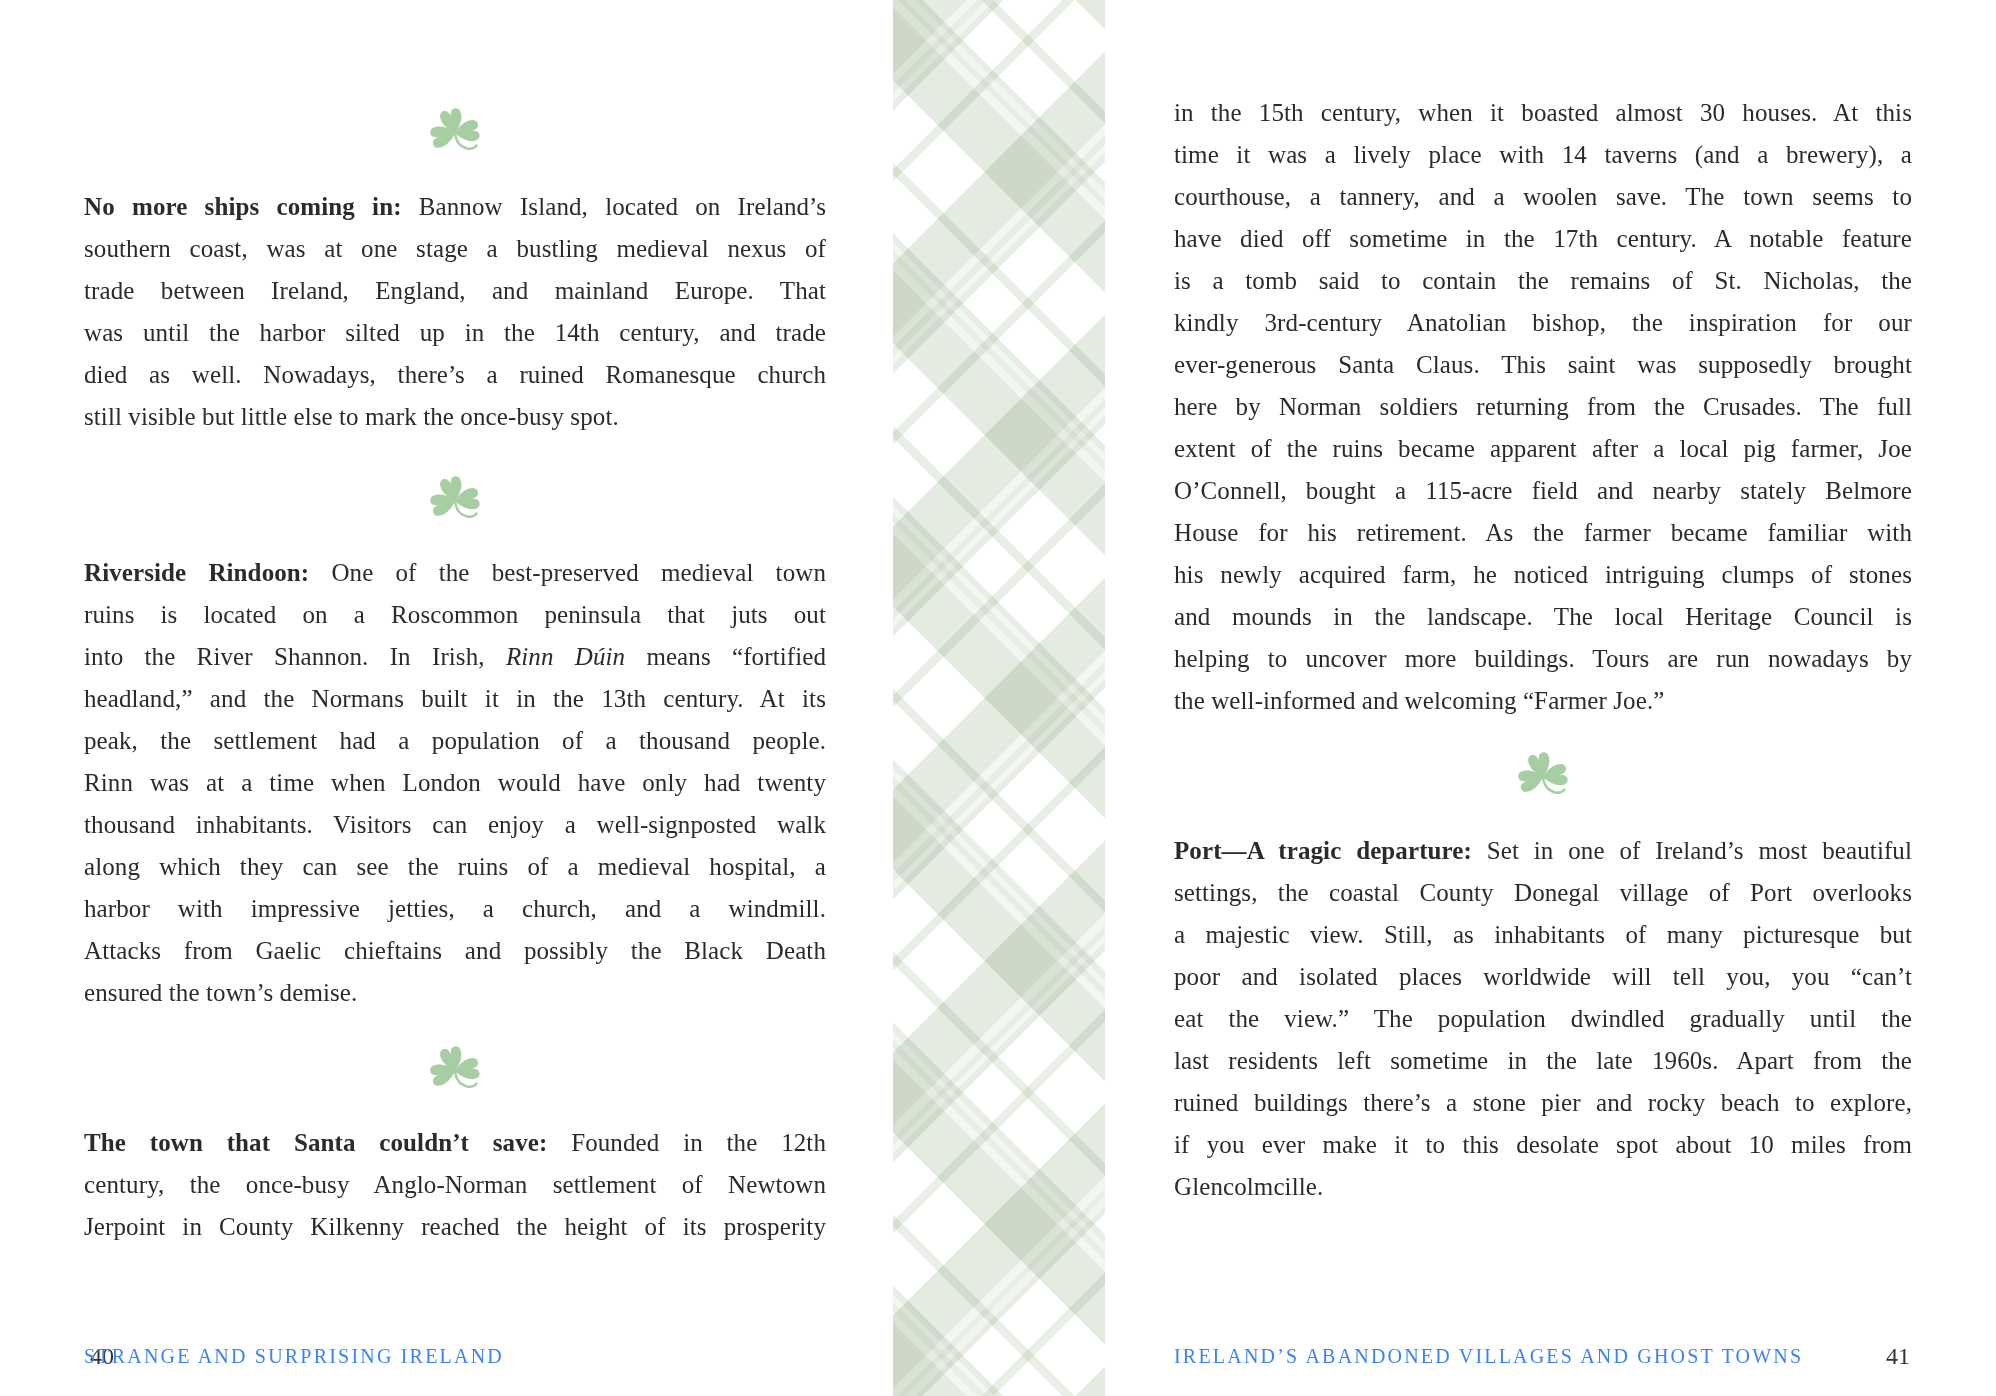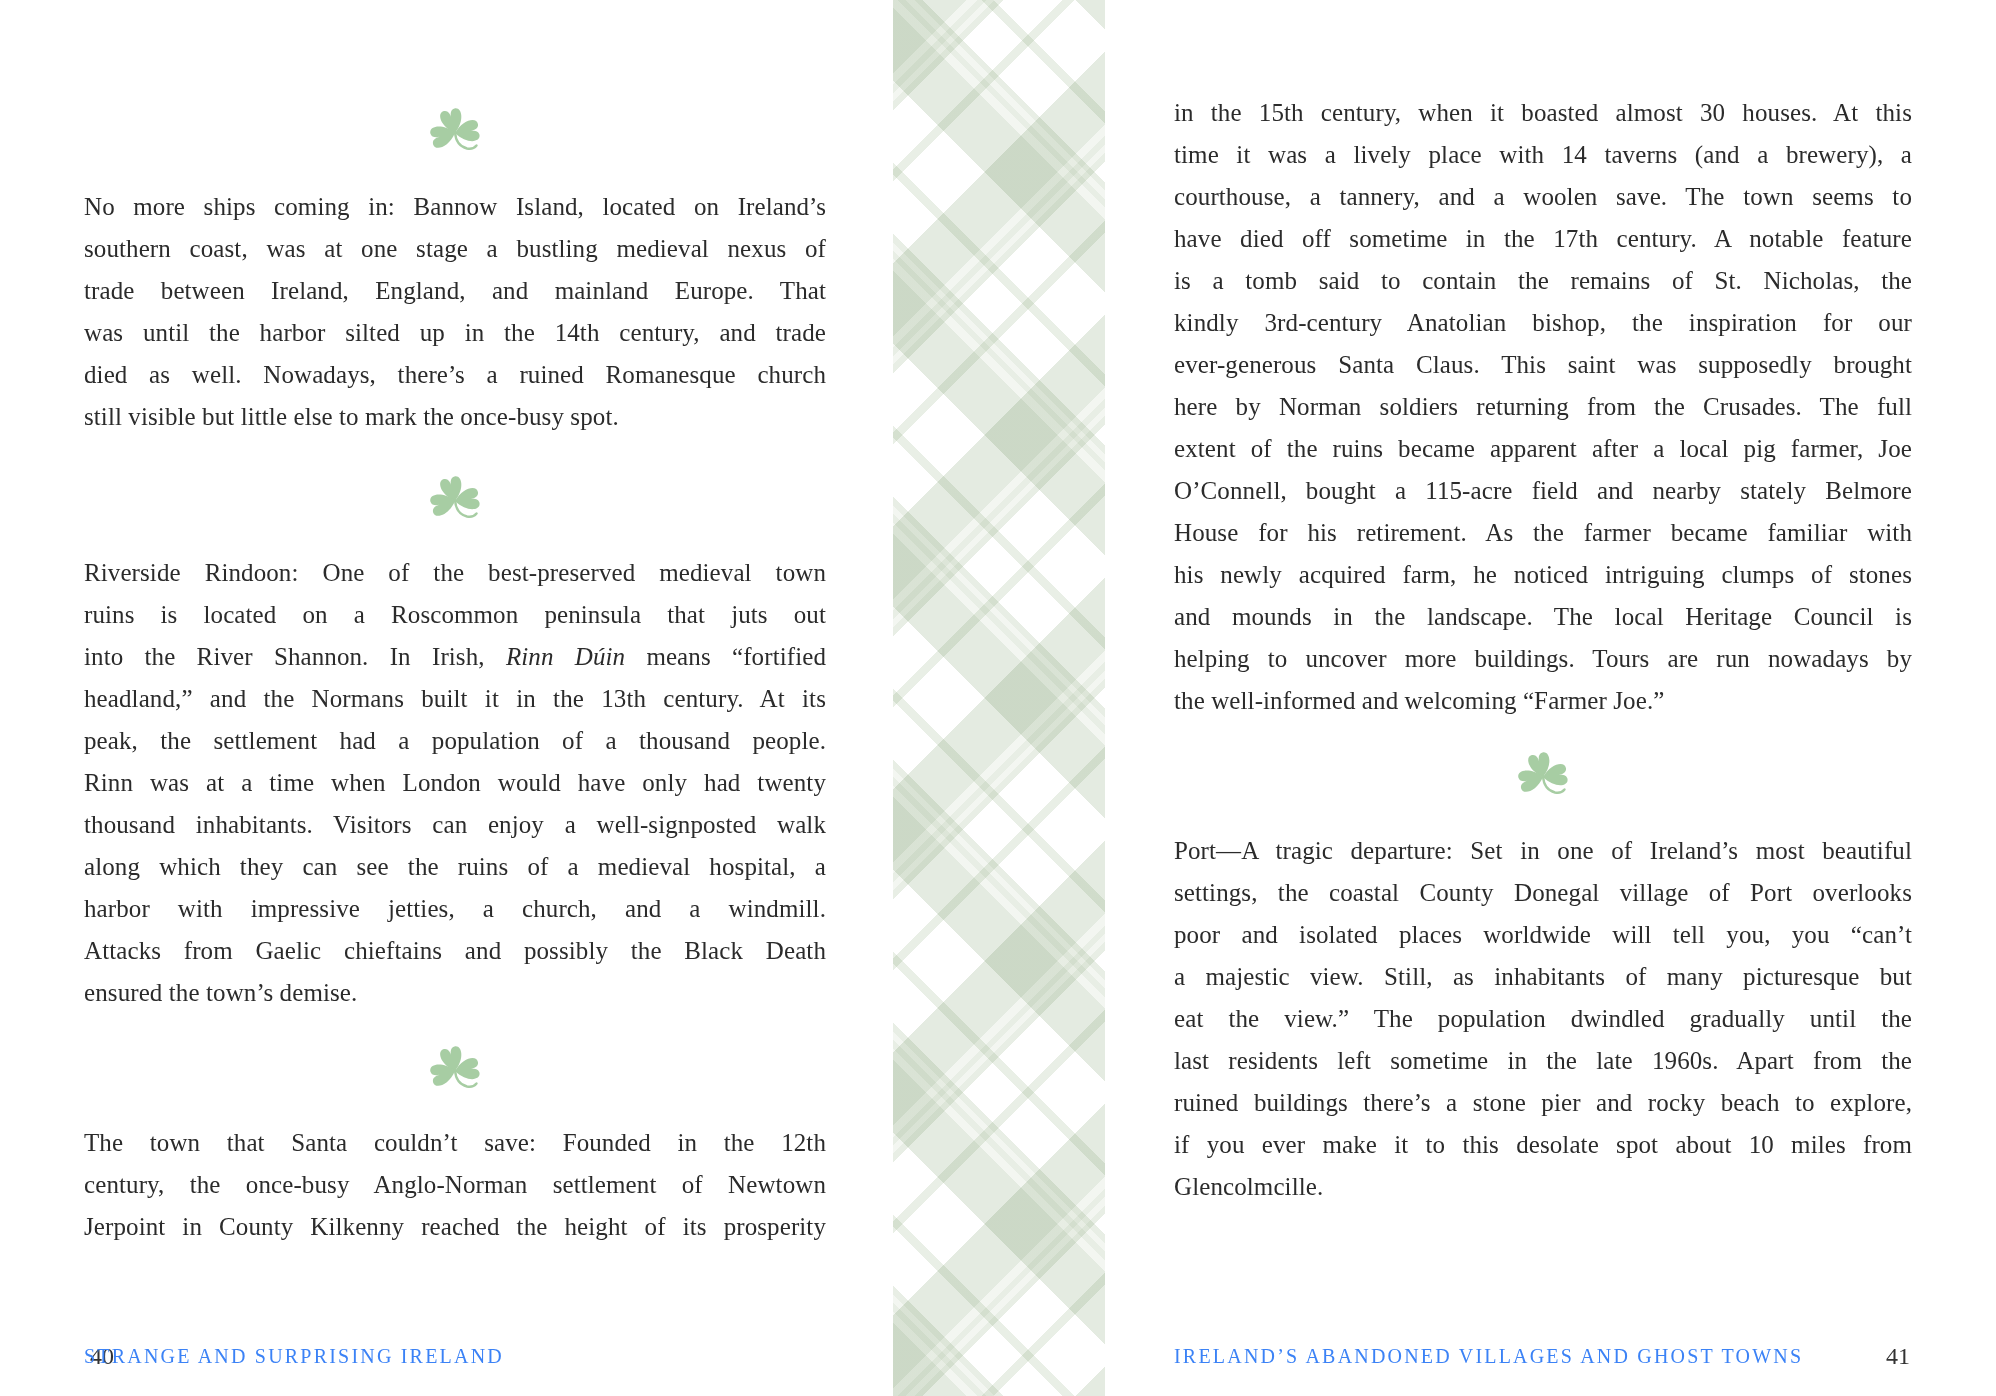--- a/index.html
+++ b/index.html
@@ -39,21 +39,21 @@
   .col{position:absolute;top:0;height:100%;}
   .col-left{left:84px;width:742px;}
   .col-right{left:1174px;width:738px;}
   .para{
     position:absolute;left:0;width:100%;
     font-size:25px;line-height:42px;
     letter-spacing:0.1px;
   }
   .para .line{text-align:justify;text-align-last:justify;white-space:nowrap;}
   .para .line.last{text-align-last:left;}
-  .para strong{font-weight:normal;}
+  .para strong{font-weight:bold;}
   .para em{font-style:italic;}
   .shamrock{position:absolute;width:100%;text-align:center;}
   .shamrock svg{display:inline-block;}
   .footer{position:absolute;left:0;top:1292px;width:100%;height:34px;margin-top:47px;}
   .footer .ftitle{
     position:absolute;left:0;width:100%;text-align:left;
     font-size:20px;letter-spacing:2.2px;line-height:34px;color:#3b82f6;
   }
   .footer .fnum{
     position:absolute;font-size:24px;line-height:34px;color:#333333;
@@ -156,22 +156,22 @@
 
     <div class="shamrock" style="top:750px">
       <svg width="52" height="52" viewBox="0 0 52 52">
           <use href="#shamrock-def"></use>
         </svg>
     </div>
 
     <div class="para" style="top:830px">
         <div class="line"><strong>Port—A tragic departure:</strong> Set in one of Ireland’s most beautiful</div>
         <div class="line">settings, the coastal County Donegal village of Port overlooks</div>
+        <div class="line">a majestic view. Still, as inhabitants of many picturesque but</div>
         <div class="line">poor and isolated places worldwide will tell you, you “can’t</div>
-        <div class="line">a majestic view. Still, as inhabitants of many picturesque but</div>
         <div class="line">eat the view.” The population dwindled gradually until the</div>
         <div class="line">last residents left sometime in the late 1960s. Apart from the</div>
         <div class="line">ruined buildings there’s a stone pier and rocky beach to explore,</div>
         <div class="line">if you ever make it to this desolate spot about 10 miles from</div>
         <div class="line last">Glencolmcille.</div>
       </div>
 
     <div class="footer">
       <span class="ftitle">IRELAND’S ABANDONED VILLAGES AND GHOST TOWNS</span>
       <span class="fnum right">41</span>

